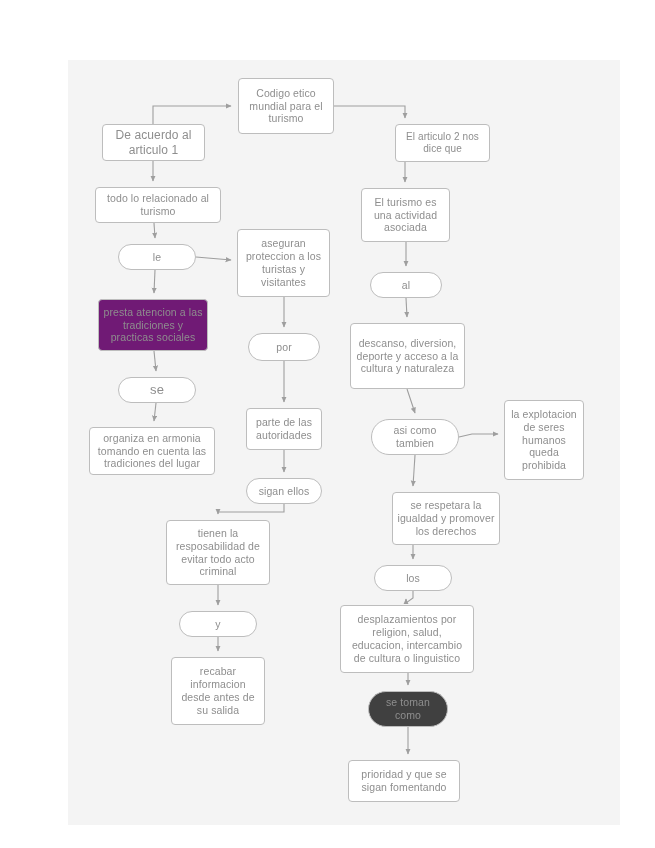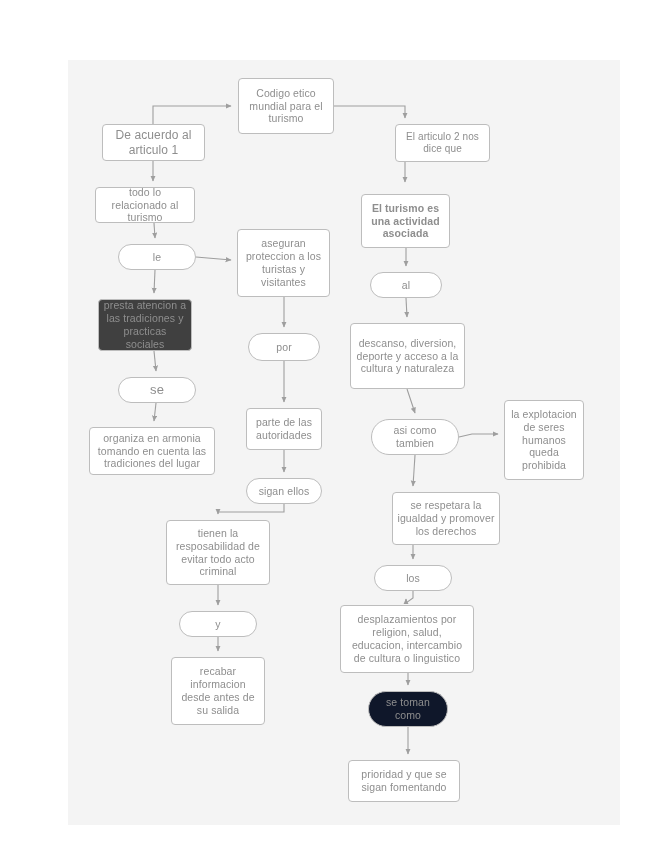--- a/index.html
+++ b/index.html
@@ -121,36 +121,36 @@
   <div id="nodes">
       <div class="node box" style="left: 34px; top: 64px; width: 103px; height: 37px; font-size: 12px; background: rgb(255, 255, 255); border-color: rgb(189, 189, 189); color: rgb(142, 142, 142);">
         <span>De acuerdo al articulo 1</span>
       </div>
       <div class="node box" style="left: 170px; top: 18px; width: 96px; height: 56px; font-size: 10.5px; background: rgb(255, 255, 255); border-color: rgb(189, 189, 189); color: rgb(142, 142, 142); align-items: center;">
         <span>Codigo etico mundial para el turismo</span>
       </div>
       <div class="node box" style="left: 290px; top: 64px; width: 95px; height: 38px; font-size: 10px; background: rgb(255, 255, 255); border-color: rgb(189, 189, 189); color: rgb(142, 142, 142); margin-left: 37px;">
         <span>El articulo 2 nos dice que</span>
       </div>
-      <div class="node box" style="left: 27px; top: 127px; width: 100px; height: 36px; font-size: 10.5px; background: rgb(255, 255, 255); border-color: rgb(189, 189, 189); color: rgb(142, 142, 142);">
+      <div class="node box" style="left: 27px; top: 127px; width: 126px; height: 36px; font-size: 10.5px; background: rgb(255, 255, 255); border-color: rgb(189, 189, 189); color: rgb(142, 142, 142);">
         <span>todo lo relacionado al turismo</span>
       </div>
-      <div class="node box" style="left: 293px; top: 134px; width: 89px; height: 54px; font-size: 10.5px; background: rgb(255, 255, 255); border-color: rgb(189, 189, 189); color: rgb(142, 142, 142); font-weight: bold;">
+      <div class="node box" style="left: 293px; top: 128px; width: 89px; height: 54px; font-size: 10.5px; background: rgb(255, 255, 255); border-color: rgb(189, 189, 189); color: rgb(142, 142, 142);">
         <span>El turismo es una actividad asociada</span>
       </div>
       <div class="node oval" style="left: 50px; top: 184px; width: 78px; height: 26px; font-size: 10.5px; background: rgb(255, 255, 255); border-color: rgb(189, 189, 189); color: rgb(142, 142, 142);">
         <span>le</span>
       </div>
       <div class="node box" style="left: 169px; top: 169px; width: 93px; height: 68px; font-size: 10.5px; background: rgb(255, 255, 255); border-color: rgb(189, 189, 189); color: rgb(142, 142, 142);">
         <span>aseguran proteccion a los turistas y visitantes</span>
       </div>
       <div class="node oval" style="left: 302px; top: 212px; width: 72px; height: 26px; font-size: 10.5px; background: rgb(255, 255, 255); border-color: rgb(189, 189, 189); color: rgb(142, 142, 142);">
         <span>al</span>
       </div>
-      <div class="node box" style="left: 30px; top: 239px; width: 94px; height: 52px; font-size: 10.5px; background: #404040; border-color: rgb(189, 189, 189); color: rgb(142, 142, 142);">
+      <div class="node box" style="left: 30px; top: 239px; width: 110px; height: 52px; font-size: 10.5px; background: #701a75; border-color: rgb(189, 189, 189); color: rgb(142, 142, 142);">
         <span>presta atencion a las tradiciones y practicas sociales</span>
       </div>
       <div class="node oval" style="left: 180px; top: 273px; width: 72px; height: 28px; font-size: 10.5px; background: rgb(255, 255, 255); border-color: rgb(189, 189, 189); color: rgb(142, 142, 142);">
         <span>por</span>
       </div>
       <div class="node box" style="left: 282px; top: 263px; width: 115px; height: 66px; font-size: 10.5px; background: rgb(255, 255, 255); border-color: rgb(189, 189, 189); color: rgb(142, 142, 142);">
         <span>descanso, diversion, deporte y acceso a la cultura y naturaleza</span>
       </div>
       <div class="node oval" style="left: 50px; top: 317px; width: 78px; height: 26px; font-size: 13px; background: rgb(255, 255, 255); border-color: rgb(189, 189, 189); color: rgb(142, 142, 142);">
         <span>se</span>
@@ -181,20 +181,20 @@
       </div>
       <div class="node oval" style="left: 111px; top: 551px; width: 78px; height: 26px; font-size: 10.5px; background: rgb(255, 255, 255); border-color: rgb(189, 189, 189); color: rgb(142, 142, 142);">
         <span>y</span>
       </div>
       <div class="node box" style="left: 272px; top: 545px; width: 134px; height: 68px; font-size: 10.5px; background: rgb(255, 255, 255); border-color: rgb(189, 189, 189); color: rgb(142, 142, 142);">
         <span>desplazamientos por religion, salud, educacion, intercambio de cultura o linguistico</span>
       </div>
       <div class="node box" style="left: 103px; top: 597px; width: 94px; height: 68px; font-size: 10.5px; background: rgb(255, 255, 255); border-color: rgb(189, 189, 189); color: rgb(142, 142, 142);">
         <span>recabar informacion desde antes de su salida</span>
       </div>
-      <div class="node oval" style="left: 300px; top: 631px; width: 80px; height: 36px; font-size: 10.5px; background: #0f172a; border-color: rgb(189, 189, 189); color: rgb(142, 142, 142);">
+      <div class="node oval" style="left: 300px; top: 631px; width: 80px; height: 36px; font-size: 10.5px; background: #404040; border-color: rgb(189, 189, 189); color: rgb(142, 142, 142);">
         <span>se toman como</span>
       </div>
       <div class="node box" style="left: 280px; top: 700px; width: 112px; height: 42px; font-size: 10.5px; background: rgb(255, 255, 255); border-color: rgb(189, 189, 189); color: rgb(142, 142, 142);">
         <span>prioridad y que se sigan fomentando</span>
       </div>
     </div>
 </div>
 
 </body></html>

